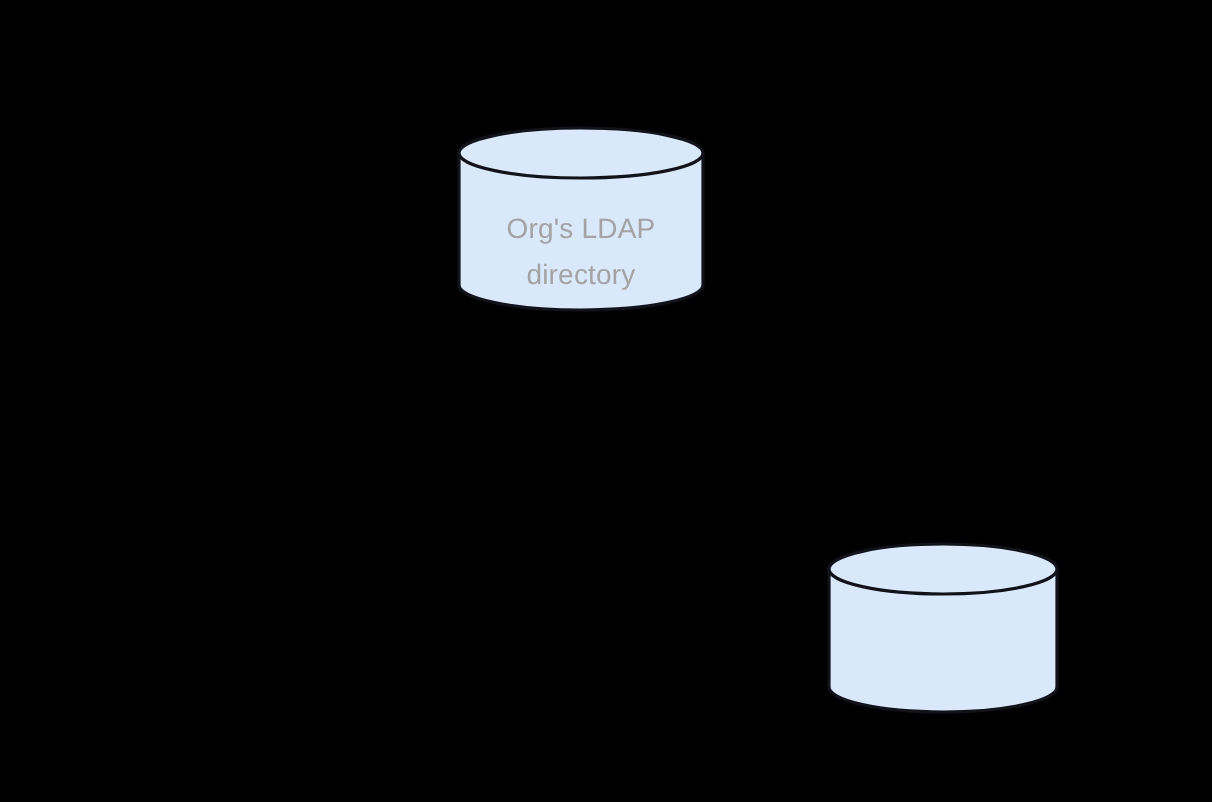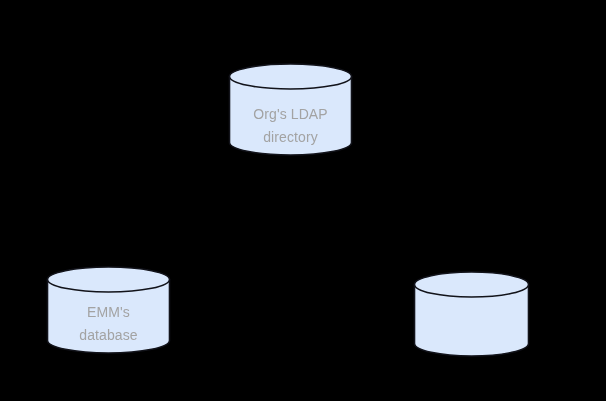--- a/index.html
+++ b/index.html
@@ -97,30 +97,20 @@
     <svg class="cyl-svg" viewBox="0 0 125 93" preserveAspectRatio="none">
       <path d="M1.5,13.5 L1.5,79.5 A61,12.5 0 0 0 123.5,79.5 L123.5,13.5 Z" fill="#dae8fc" stroke="#12131a" stroke-width="1.6"></path>
       <ellipse cx="62.5" cy="13.5" rx="61" ry="12.5" fill="#dae8fc" stroke="#12131a" stroke-width="1.6"></ellipse>
     </svg>
     <div class="cyl-label">
       <span>Org's LDAP</span>
       <span>directory</span>
     </div>
   </div>
 
-  <div class="cylinder" id="node-emm">
-    <svg class="cyl-svg" viewBox="0 0 125 88" preserveAspectRatio="none">
-      <path d="M1.5,13.5 L1.5,74.5 A61,12.5 0 0 0 123.5,74.5 L123.5,13.5 Z" fill="#dae8fc" stroke="#12131a" stroke-width="1.6"></path>
-      <ellipse cx="62.5" cy="13.5" rx="61" ry="12.5" fill="#dae8fc" stroke="#12131a" stroke-width="1.6"></ellipse>
-    </svg>
-    <div class="cyl-label">
-      <span>EMM's</span>
-      <span>database</span>
-    </div>
-  </div>
 
   <div class="cylinder" id="node-google">
     <svg class="cyl-svg" viewBox="0 0 117 86" preserveAspectRatio="none">
       <path d="M1.5,13.5 L1.5,72.5 A57,12.5 0 0 0 115.5,72.5 L115.5,13.5 Z" fill="#dae8fc" stroke="#12131a" stroke-width="1.6"></path>
       <ellipse cx="58.5" cy="13.5" rx="57" ry="12.5" fill="#dae8fc" stroke="#12131a" stroke-width="1.6"></ellipse>
     </svg>
   </div>
 
 </div>
 

